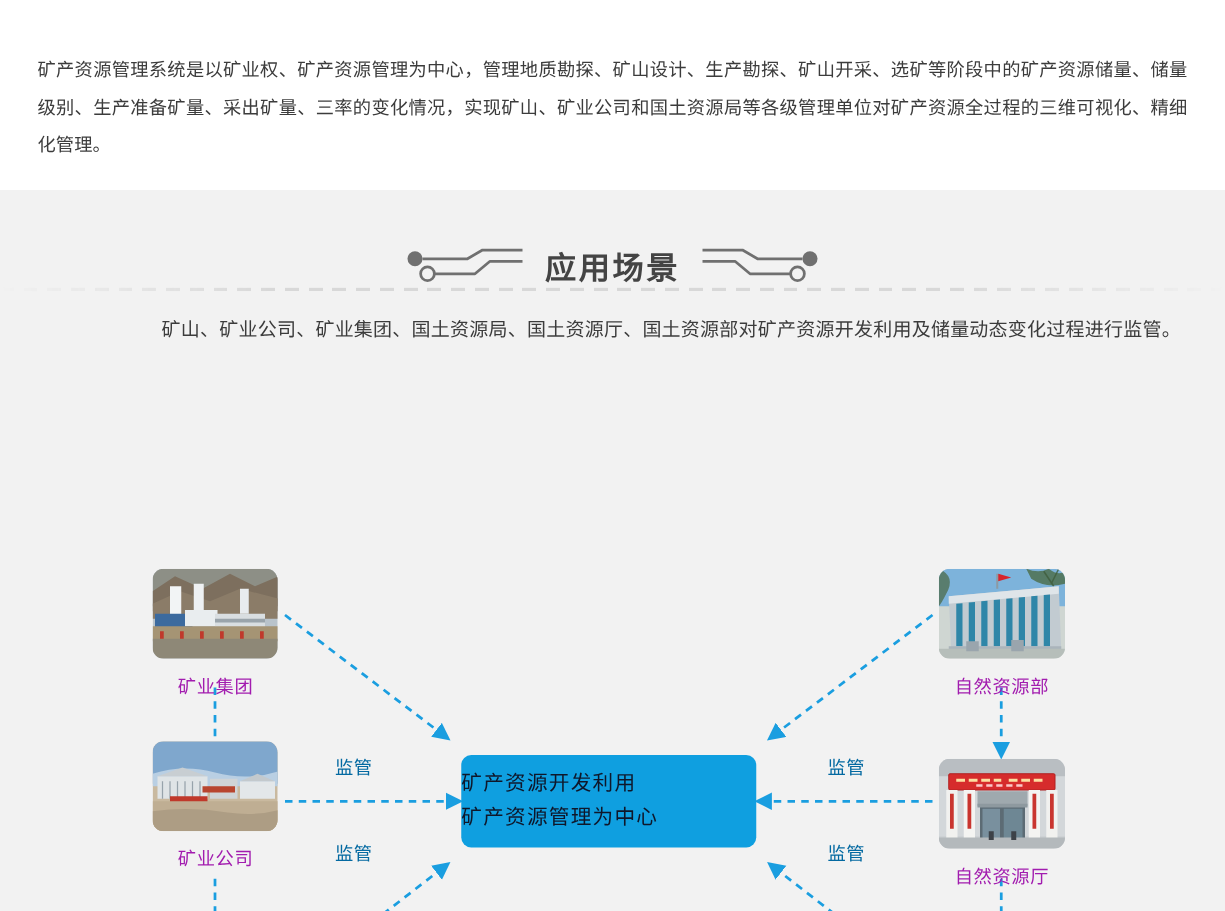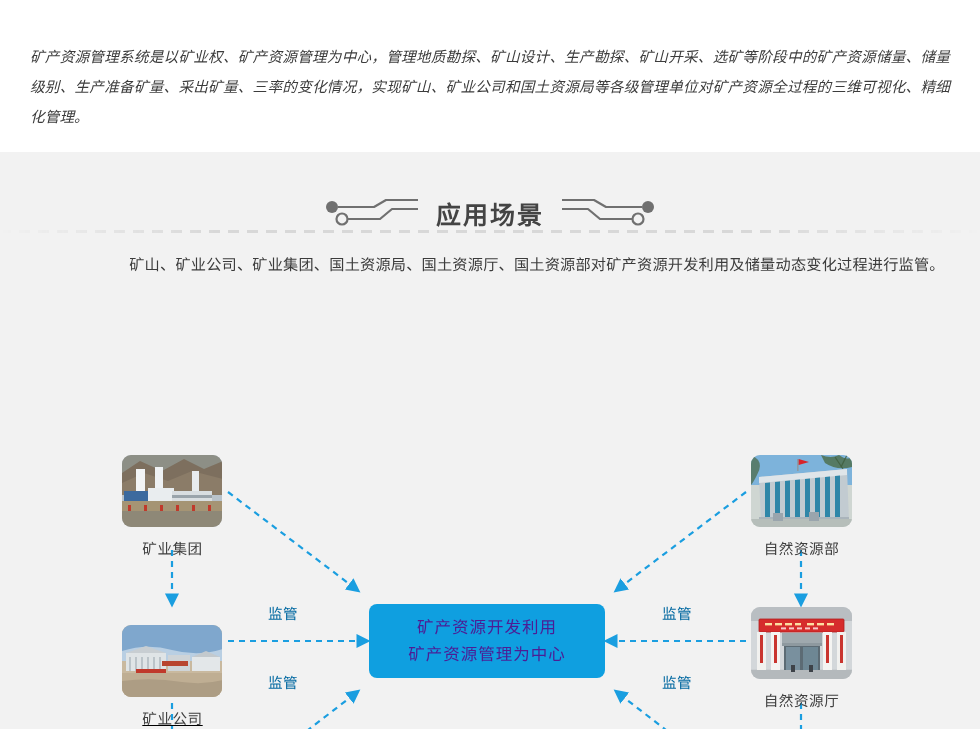--- a/index.html
+++ b/index.html
@@ -27,21 +27,20 @@
   .intro-text {
     position: absolute;
     left: 30px;
     top: 27px;
     width: 920px;
     font-size: 14.6px;
     line-height: 30px;
     color: #3c3c3c;
     letter-spacing: 0.1px;
     text-align: justify;
-    font-style: italic;
   }
 
   
   .scenario-section {
     position: absolute;
     left: 0; top: 152px;
     width: 980px;
     height: 577px;
     background: #f2f2f2;
   }
@@ -126,49 +125,49 @@
     height: 72px;
     border-radius: 9px;
     overflow: hidden;
     position: relative;
     box-shadow: 0 0 0 0 rgba(0,0,0,0);
   }
   .node .thumb svg { display: block; }
   .node .caption {
     margin-top: 10px;
     font-size: 14.6px;
-    color: #404040;
+    color: #a21caf;
     letter-spacing: 0.5px;
     white-space: nowrap;
     text-align: center;
   }
 
   
   .n-group   { left: 122px; top: 163px; width: 101px; }
-  .n-company { left: 122px; top: 333px; width: 101px; text-decoration: underline; }
+  .n-company { left: 122px; top: 301px; width: 101px; }
   .n-ministry{ left: 751px; top: 163px; width: 101px; }
   .n-dept    { left: 751px; top: 315px; width: 101px; }
 
   
   .n-ministry .thumb, .n-dept .thumb, .n-bureau .thumb { width: 101px; }
 
   
   .center-box {
     position: absolute;
     left: 369px;
     top: 312px;
     width: 236px;
     height: 74px;
     background: #0f9fe0;
     border-radius: 8px;
     display: flex;
     flex-direction: column;
-    align-items: center;
+    align-items: flex-start;
     justify-content: center;
-    color: #4c1d95;
+    color: #0f172a;
     font-size: 16.5px;
     line-height: 27px;
     letter-spacing: 1px;
     font-weight: 500;
   }
 
   
   .edge-label {
     position: absolute;
     font-size: 14.6px;

